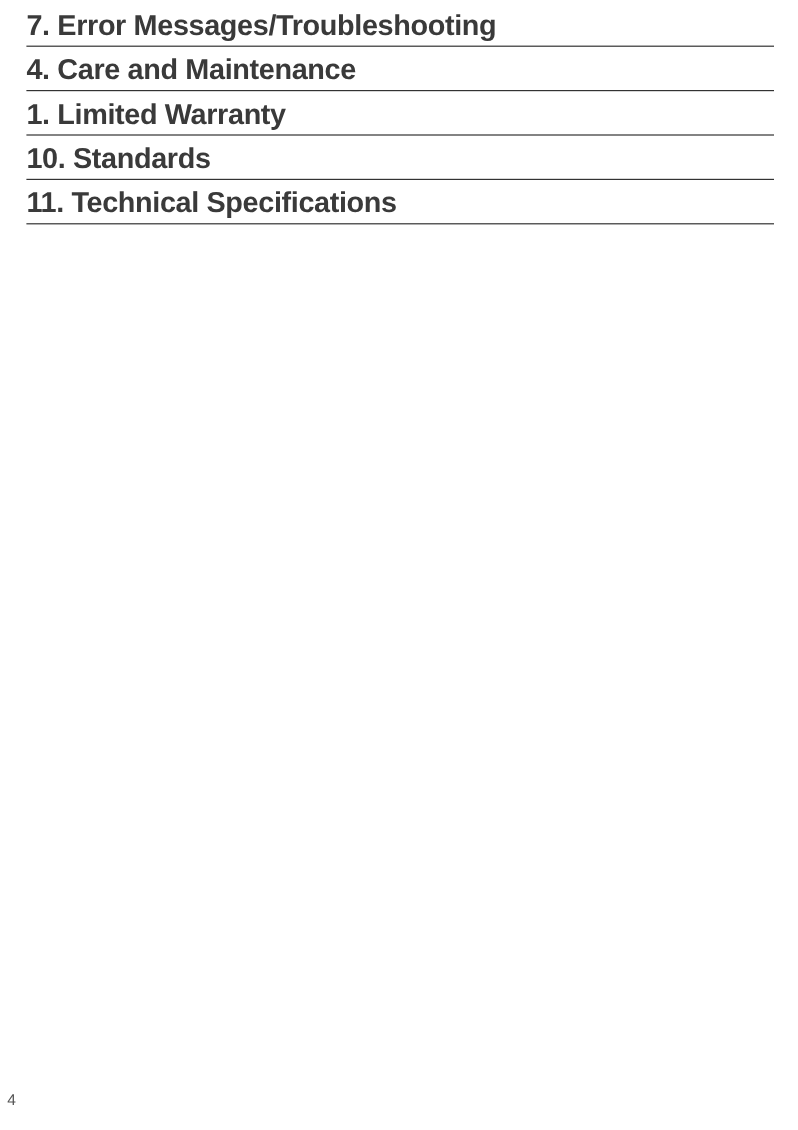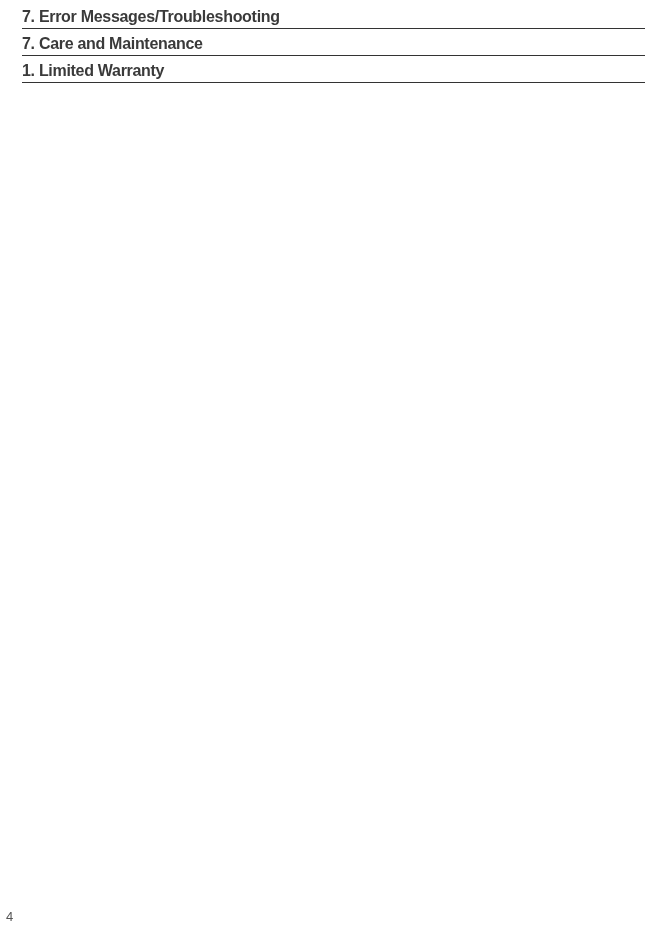--- a/index.html
+++ b/index.html
@@ -16,21 +16,21 @@
     }
     .content {
       padding: 8px 20px 0 22px;
     }
     .toc-entry {
       border-bottom: 1.5px solid #333;
       padding-bottom: 2px;
       margin-bottom: 6px;
     }
     .toc-text {
-      font-size: 16px;
+      font-size: 24px;
       font-weight: bold;
       color: #3a3a3a;
       letter-spacing: -0.3px;
       font-stretch: condensed;
     }
     .page-number {
       position: absolute;
       bottom: 18px;
       left: 6px;
       font-size: 13px;
@@ -38,20 +38,26 @@
     }
   </style>
 </head>
 <body>
 
 <div class="content">
   <div class="toc-entry">
     <span class="toc-text">7. Error Messages/Troubleshooting</span>
   </div>
   <div class="toc-entry">
-    <span class="toc-text">7. Care and Maintenance</span>
+    <span class="toc-text">4. Care and Maintenance</span>
   </div>
   <div class="toc-entry">
     <span class="toc-text">1.  Limited Warranty</span>
+  </div>
+  <div class="toc-entry">
+    <span class="toc-text">10.  Standards</span>
+  </div>
+  <div class="toc-entry">
+    <span class="toc-text">11. Technical Specifications</span>
   </div>
 </div>
 
 <div class="page-number">4</div>
 
 </body></html>

